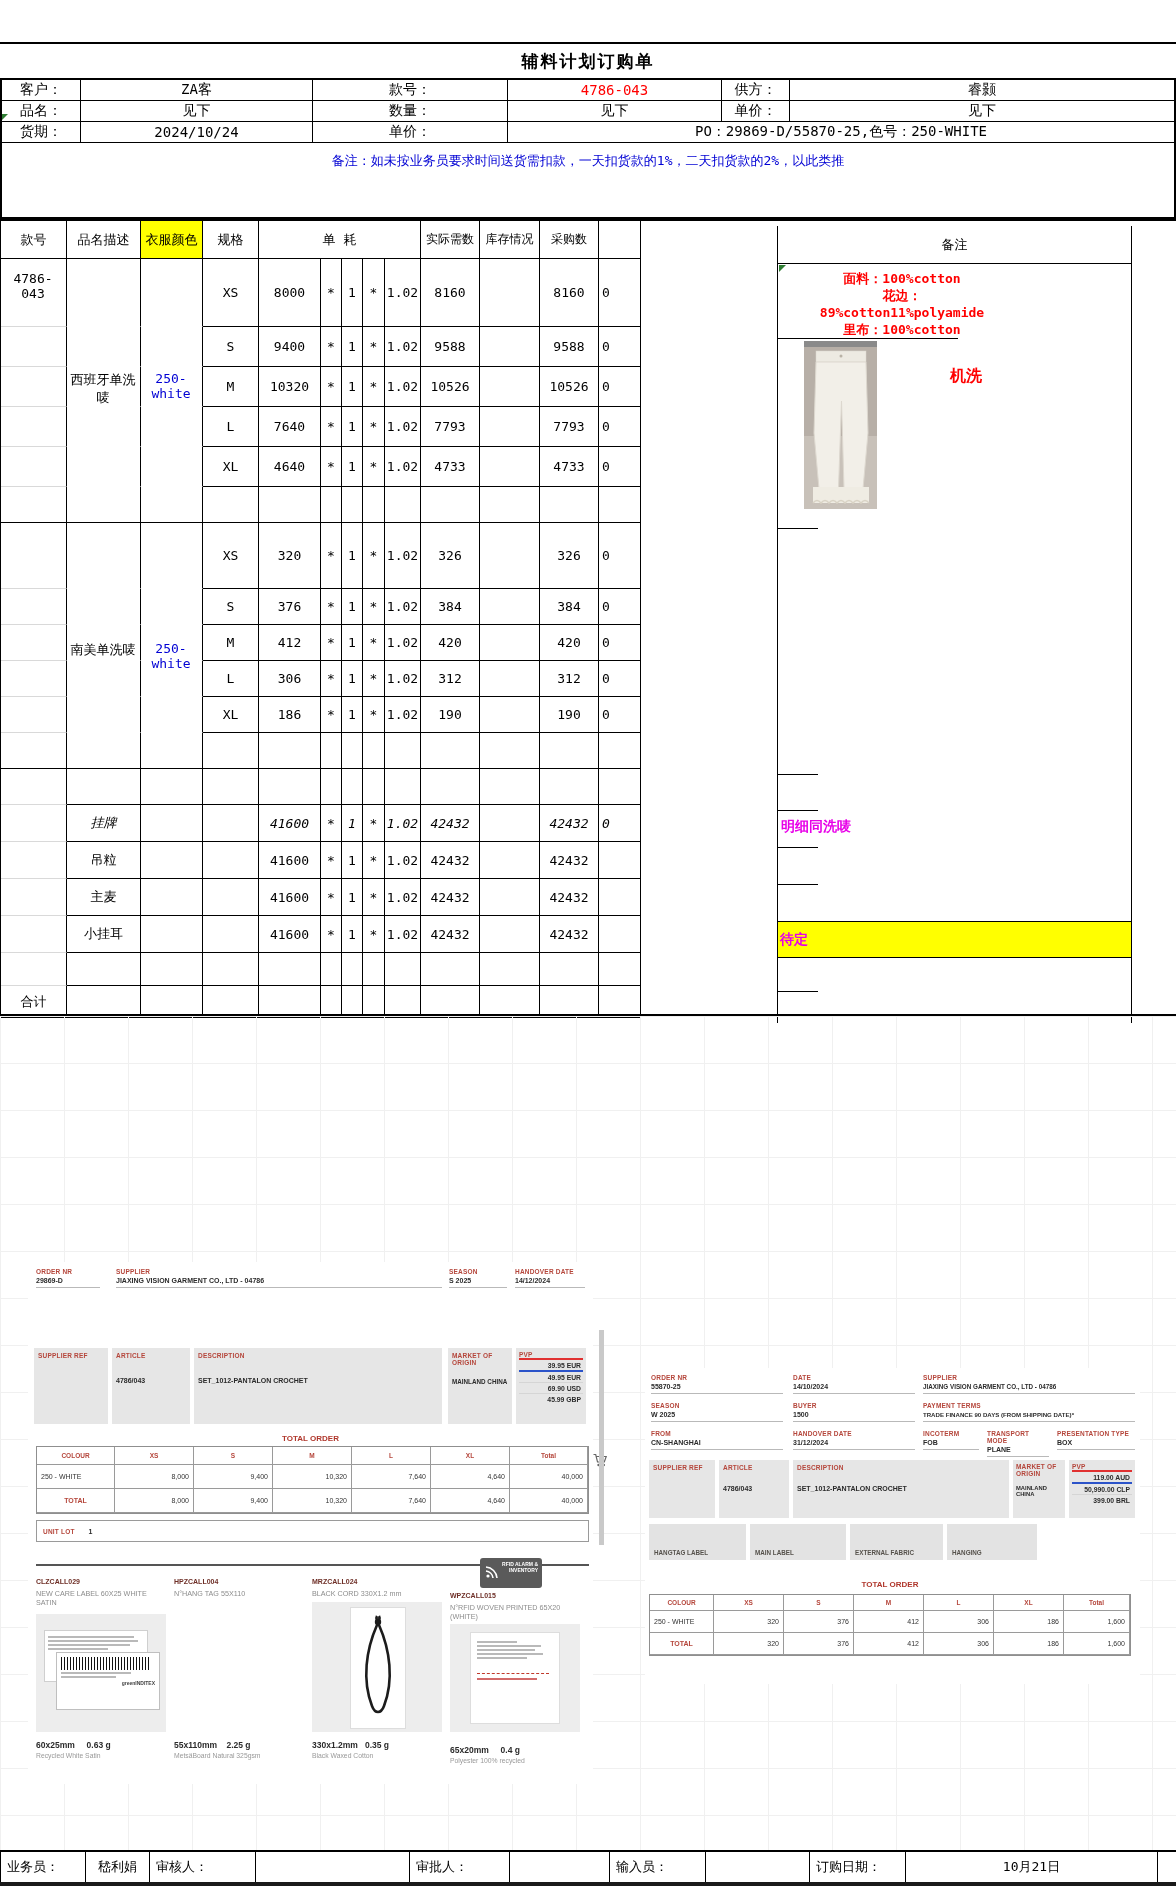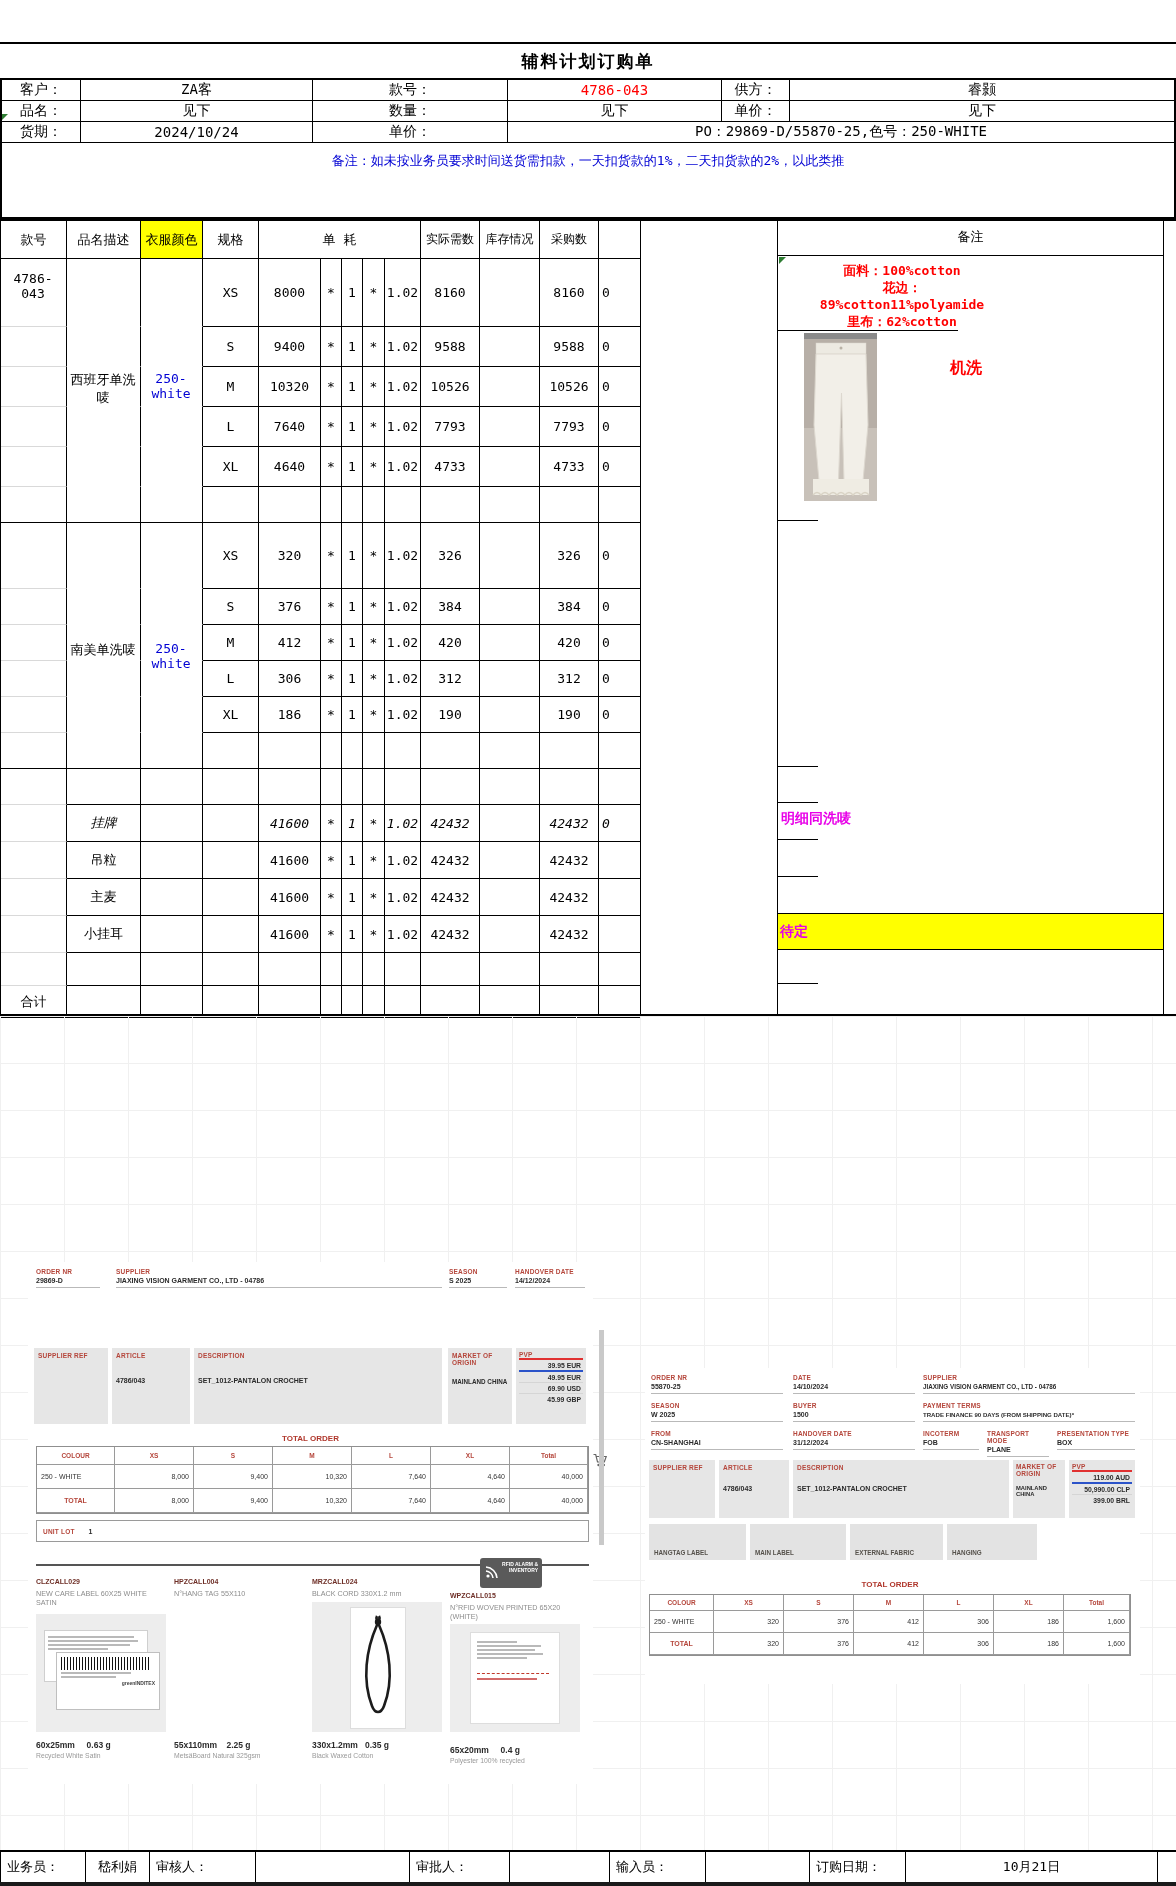--- a/index.html
+++ b/index.html
@@ -28,21 +28,21 @@
   .mhead,.trow{display:flex;border-left:1px solid #000;box-sizing:border-box;width:641px;}
   .mhead{height:38px;border-bottom:0;}
   .hc{box-sizing:border-box;border-right:1px solid #000;border-bottom:1px solid #000;display:flex;
       align-items:center;justify-content:center;font-size:13px;}
   .hc.yellow{background:#ffff00;}
   .tc{box-sizing:border-box;border-right:1px solid #000;border-bottom:1px solid #000;display:flex;
       align-items:center;justify-content:center;font-size:13px;overflow:hidden;}
   .ol{position:absolute;font-size:13px;text-align:center;}
   .blue{color:#0000d4;}
   
-  .remark-area{position:absolute;top:218px;left:777px;width:387px;height:797px;box-sizing:border-box;
+  .remark-area{position:absolute;top:226px;left:777px;width:355px;height:797px;box-sizing:border-box;
                border-left:1px solid #000;border-right:1px solid #000;}
   .remark-head{position:absolute;top:0;left:0;width:100%;height:38px;border-bottom:1px solid #000;box-sizing:border-box;
                display:flex;align-items:center;justify-content:center;font-size:13px;}
   .fabric-note{position:absolute;top:44px;left:4px;width:240px;text-align:center;color:#ff0000;
                font-weight:bold;font-size:13px;line-height:17px;}
   .wash{position:absolute;top:140px;left:172px;color:#ff0000;font-weight:bold;font-size:16px;}
   .hangtag-note{position:absolute;top:592px;left:3px;color:#e800e8;font-weight:bold;font-size:14px;text-align:right;}
   .pending-cell{position:absolute;top:695px;left:0;width:100%;height:37px;background:#ffff00;
                 border-top:1px solid #000;border-bottom:1px solid #000;box-sizing:border-box;
                 display:flex;align-items:center;}
@@ -439,21 +439,21 @@
     <div class="ol blue" style="left:141px;top:420px;width:60px">250-white</div>
   </div>
 
   <div class="remark-area">
     <div class="remark-head">备注</div>
     <div class="gt" style="left:1px;top:39px;"></div>
     <div class="fabric-note">
       <div>面料：100%cotton</div>
       <div>花边：</div>
       <div>89%cotton11%polyamide</div>
-      <div>里布：62%cotton</div>
+      <div>里布：100%cotton</div>
     </div>
     <div class="subline"></div>
 
     <div class="pants">
       <svg width="73" height="168" viewBox="0 0 73 168">
         <rect x="0" y="0" width="73" height="168" fill="#b7afa7"></rect>
         <rect x="0" y="95" width="73" height="73" fill="#c8c1b9"></rect>
         <rect x="0" y="0" width="73" height="6" fill="#8a8a8a"></rect>
         <rect x="12" y="10" width="50" height="11" fill="#edeae2" stroke="#dcd7cd" stroke-width="0.5"></rect>
         <circle cx="37" cy="15" r="1.5" fill="#b9b2a6"></circle>

